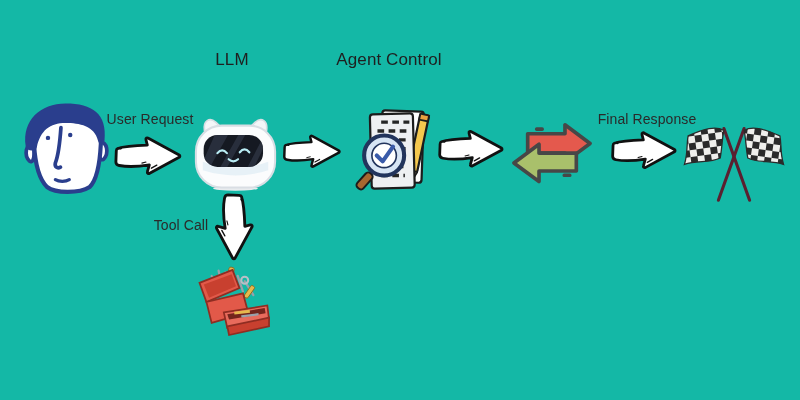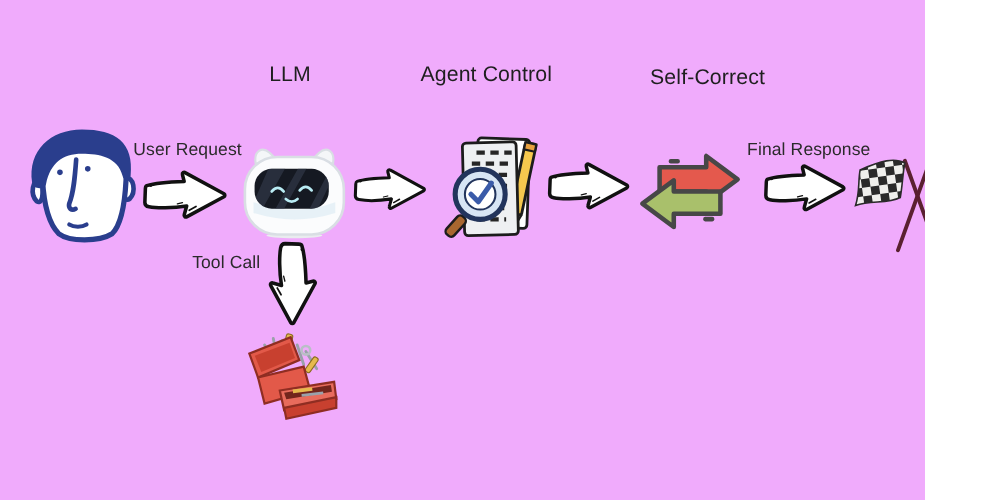--- a/index.html
+++ b/index.html
@@ -1,18 +1,18 @@
 <!DOCTYPE html>
 <html><head>
 <meta charset="utf-8">
 <style>
   * { margin:0; padding:0; box-sizing:border-box; }
   html,body { background:#ffffff; }
   body { font-family:"Liberation Sans", sans-serif; color:#202020; }
-  .canvas { position:relative; width:740px; height:400px; background:#f0abfc; overflow:hidden; }
+  .canvas { position:relative; width:800px; height:400px; background:#14b8a6; overflow:hidden; }
   .abs { position:absolute; }
   .title {
     position:absolute; transform:translateX(-50%);
     text-align:center; font-size:17px; line-height:22px;
     font-weight:500; color:#1f1f1f; letter-spacing:.1px; white-space:nowrap;
   }
   .small-label {
     position:absolute; transform:translateX(-50%);
     font-size:14px; font-weight:500; color:#2a2a2a;
     letter-spacing:.1px; white-space:nowrap;
@@ -36,27 +36,24 @@
   </svg>
 
   <div class="title" style="left:232px; top:49px;">
     <div>LLM</div>
   </div>
 
   <div class="title" style="left:389px; top:49px;">
     <div>Agent Control</div>
   </div>
 
-  <div class="title" style="left:566px; top:51px;">
-    <div>Self-Correct</div>
-  </div>
 
   <div class="small-label" style="left:150px; top:111px;">User Request</div>
   <div class="small-label" style="left:647px; top:111px;">Final Response</div>
-  <div class="small-label" style="left:181px; top:201px;">Tool Call</div>
+  <div class="small-label" style="left:181px; top:217px;">Tool Call</div>
 
   <svg class="abs" style="left:22px; top:99px; width:89px; height:100px;" viewBox="0 0 96 106">
     <path d="M12,48 C4,46 2,60 8,66 C11,68 13,65 13,58 C13,52 13,49 12,48 Z" fill="#ffffff" stroke="#2a3e8d" stroke-width="4"></path>
     <path d="M84,46 C92,44 94,58 88,64 C85,66 83,63 83,56 C83,50 83,47 84,46 Z" fill="#ffffff" stroke="#2a3e8d" stroke-width="4"></path>
     <path d="M22,22 C38,16 60,15 74,21 C83,25 86,34 85,48 C84,68 81,86 73,94 C62,101 36,101 27,94 C18,85 14,66 13,48 C12,34 14,26 22,22 Z" fill="#ffffff" stroke="#2a3e8d" stroke-width="4.5"></path>
     <path d="M4,50 C0,22 20,4 47,4 C76,4 92,15 89,44 C88.5,49 83,49 82,44 C78,28 62,25 47,25 C30,25 20,33 16,51 C15,56 5,56 4,50 Z" fill="#2a3e8d"></path>
     <circle cx="28" cy="41" r="2.4" fill="#2a3e8d"></circle>
     <circle cx="52" cy="38" r="2.4" fill="#2a3e8d"></circle>
     <path d="M42,30 C41,44 40,58 36,68 C35,72 38,74.5 41.5,72.5" fill="none" stroke="#2a3e8d" stroke-width="4" stroke-linecap="round"></path>
     <path d="M36,86 C40,88.5 47,88.5 51,86" fill="none" stroke="#2a3e8d" stroke-width="3.5" stroke-linecap="round"></path>

